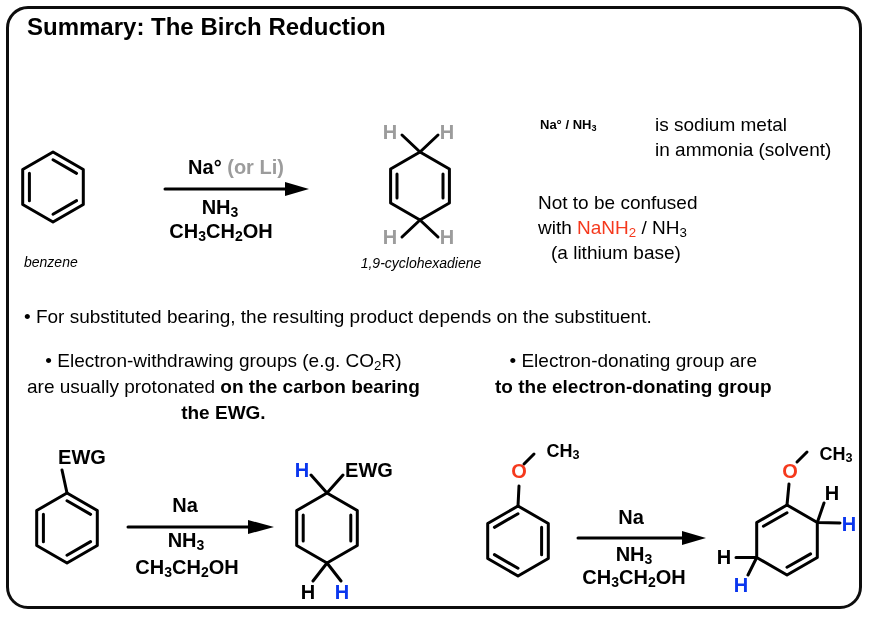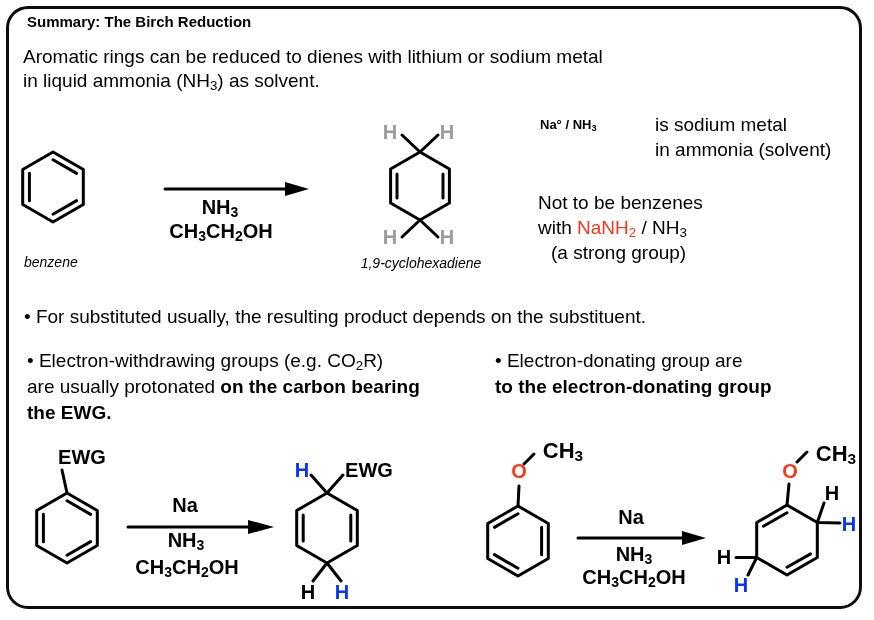--- a/index.html
+++ b/index.html
@@ -3,89 +3,86 @@
 <meta charset="utf-8">
 <style>
   html,body{margin:0;padding:0;background:#fff;}
   .canvas{
     position:relative;width:874px;height:620px;background:#ffffff;
     font-family:"Liberation Sans","DejaVu Sans",sans-serif;color:#000;overflow:hidden;
   }
   .frame{position:absolute;left:6px;top:6px;width:856px;height:603px;
     border:3px solid #0d0d0d;border-radius:22px;box-sizing:border-box;}
   .t{position:absolute;white-space:nowrap;}
-  .title{font-weight:bold;font-size:15px;}
+  .title{font-weight:bold;font-size:24px;}
   .body{font-size:19px;}
   .lh24{line-height:24px;}
   .lh25{line-height:25px;}
-  .lh26{line-height:26px;}
+  .lh26{line-height:26px;text-align:center;}
   .cx{transform:translateX(-50%);}
   .reagent{font-weight:bold;font-size:20px;}
   .atom{position:absolute;font-weight:bold;font-size:20px;transform:translate(-50%,-50%);white-space:nowrap;}
-  .atom-s{font-size:22px;}
+  .atom-s{font-size:18px;}
   .label-i{font-style:italic;font-size:14px;}
   .bold19{font-weight:bold;font-size:13px;}
   .gray{color:var(--gray,#9c9c9c);}
   .red{color:var(--red,#f5391d);}
   .blue{color:var(--blue,#0a36ee);}
   .b{font-weight:bold;}
   .pad3rd{padding-left:13px;}
   .mol{position:absolute;overflow:visible;}
   .bond{stroke:#000;stroke-width:3;fill:none;stroke-linecap:round;stroke-linejoin:round;}
   .head{fill:#000;stroke:none;}
   sub{font-size:0.7em;vertical-align:-0.22em;line-height:0;}
 </style>
 </head>
 <body>
 
 <div class="canvas">
   <div class="frame"></div>
 
   <div class="t title" style="left:27px;top:13px">Summary: The Birch Reduction</div>
-  <div class="t body lh24" style="left:23px;top:45px">
-    <div>Aromatic rings can be reduced to dienes with lithium or sodium metal</div>
-    <div>in liquid ammonia (NH<sub>3</sub>) as solvent.</div>
-  </div>
 
   <svg class="mol" style="left:18px;top:147px" width="70" height="80">
     <path class="bond" d="M35 5 L65.3 22.5 L65.3 57.5 L35 75 L4.7 57.5 L4.7 22.5 Z"></path>
     <path class="bond" d="M35 12.7 L58.6 26.35 M58.6 53.65 L35 67.3 M11.4 26.35 L11.4 53.65"></path>
   </svg>
   <div class="t label-i" style="left:24px;top:254px">benzene</div>
 
   <svg class="mol" style="left:163px;top:179px" width="146" height="20">
     <line class="bond" x1="2" y1="10" x2="124" y2="10"></line>
     <polygon class="head" points="122,3 146,10 122,17"></polygon>
   </svg>
+  <div class="t reagent cx" style="left:236px;top:156px"><span>Na°</span><span class="gray"> (or Li)</span></div>
   <div class="t reagent cx" style="left:220px;top:196px">NH<sub>3</sub></div>
   <div class="t reagent cx" style="left:221px;top:220px">CH<sub>3</sub>CH<sub>2</sub>OH</div>
 
   <svg class="mol" style="left:370px;top:118px" width="100" height="136">
     <path class="bond" d="M50 34 L79.4 51 L79.4 85 L50 102 L20.6 85 L20.6 51 Z"></path>
     <path class="bond" d="M27 56 L27 80 M73 56 L73 80"></path>
     <path class="bond" d="M50 34 L32 17 M50 34 L68 17 M50 102 L32 119 M50 102 L68 119"></path>
   </svg>
   <span class="atom gray" style="left:390px;top:132px">H</span>
   <span class="atom gray" style="left:447px;top:132px">H</span>
   <span class="atom gray" style="left:390px;top:237px">H</span>
   <span class="atom gray" style="left:447px;top:237px">H</span>
   <div class="t label-i cx" style="left:421px;top:255px">1,9-cyclohexadiene</div>
 
   <div class="t bold19" style="left:540px;top:117px">Na° / NH<sub>3</sub></div>
   <div class="t body lh25" style="left:655px;top:112px">
     <div>is sodium metal</div>
     <div>in ammonia (solvent)</div>
   </div>
   <div class="t body lh25" style="left:538px;top:190px">
-    <div>Not to be benzenes</div>
+    <div>Not to be confused</div>
     <div><span>with </span><span class="red">NaNH<sub>2</sub></span><span> / NH<sub>3</sub></span></div>
-    <div class="pad3rd">(a strong group)</div>
+    <div class="pad3rd">(a lithium base)</div>
   </div>
 
-  <div class="t body" style="left:24px;top:306px">• For substituted usually, the resulting product depends on the substituent.</div>
+  <div class="t body" style="left:24px;top:306px">• For substituted bearing, the resulting product depends on the substituent.</div>
 
   <div class="t body lh26" style="left:27px;top:348px">
     <div>• Electron-withdrawing groups (e.g. CO<sub>2</sub>R)</div>
     <div><span>are usually protonated </span><span class="b">on the carbon bearing</span></div>
     <div class="b">the EWG.</div>
   </div>
 
   <div class="t body lh26" style="left:495px;top:348px">
     <div>• Electron-donating group are</div>
     <div class="b">to the electron-donating group</div>

